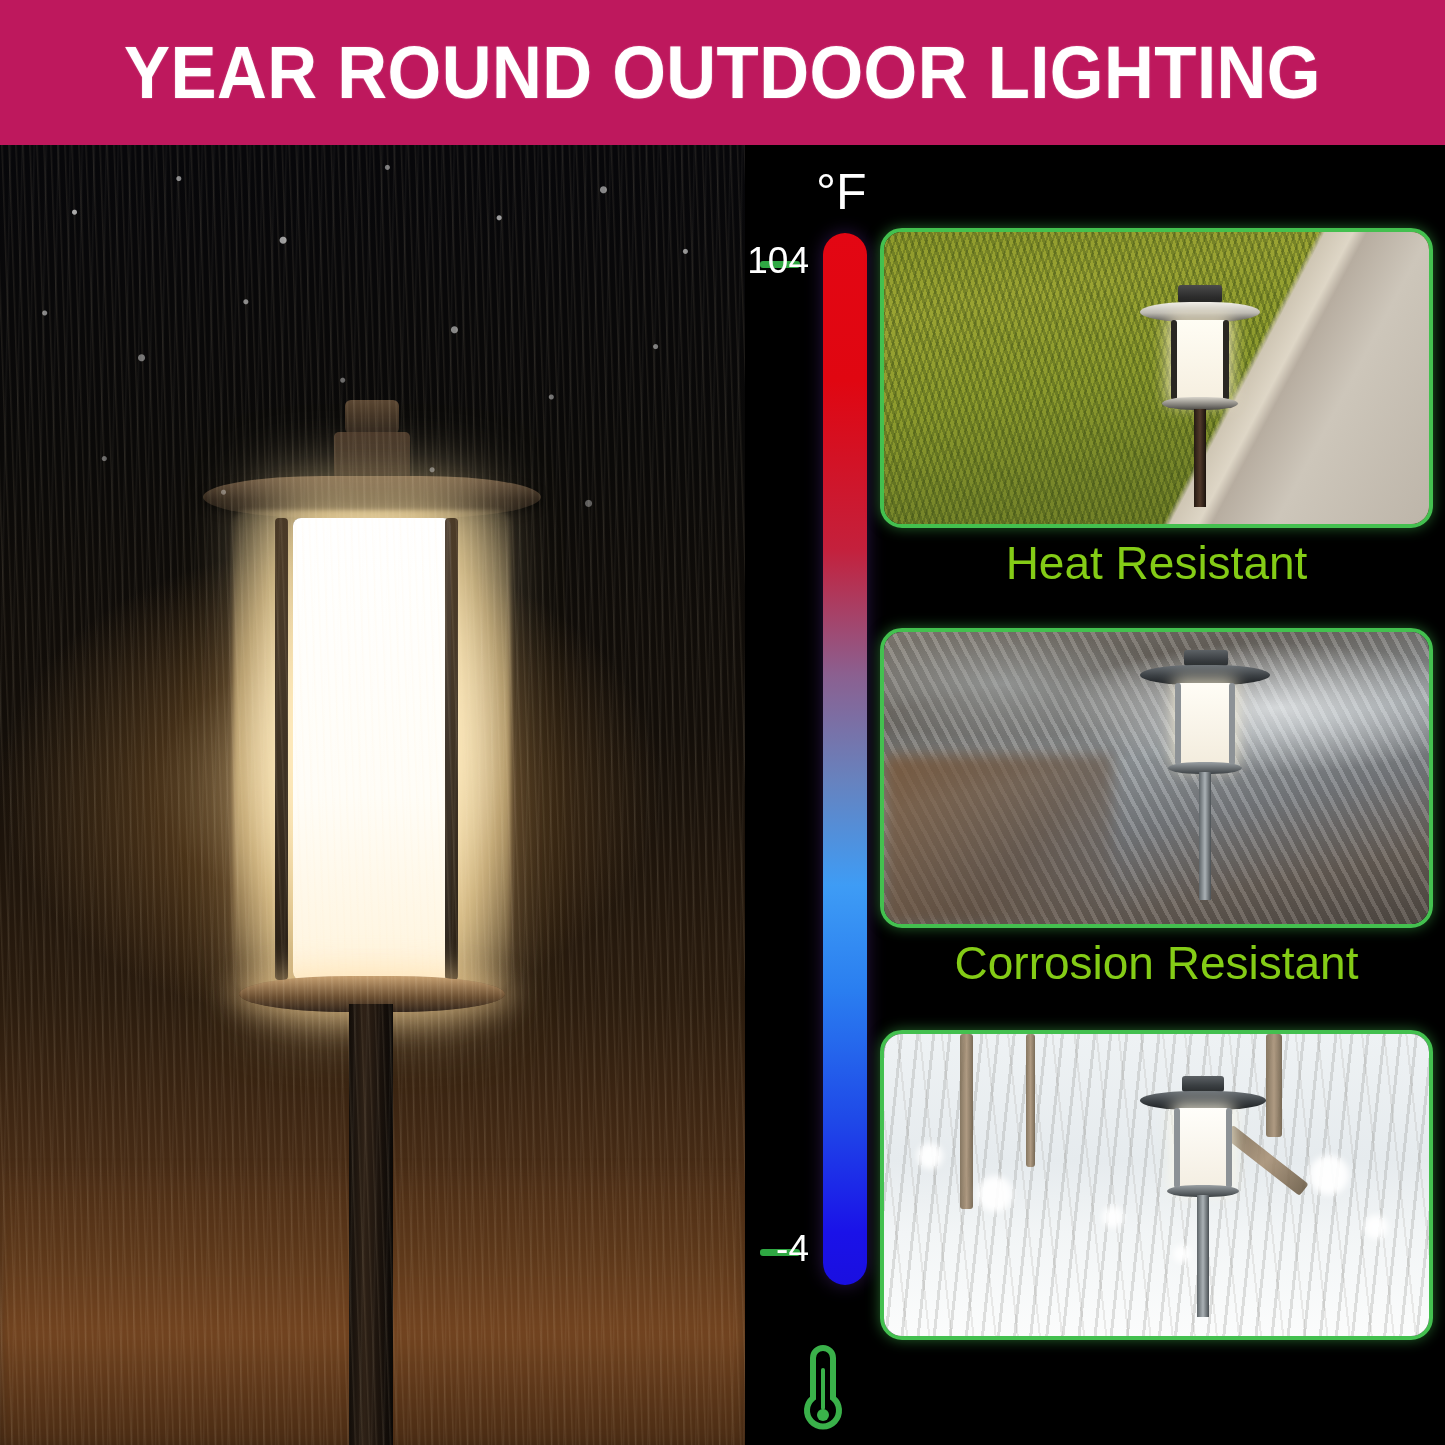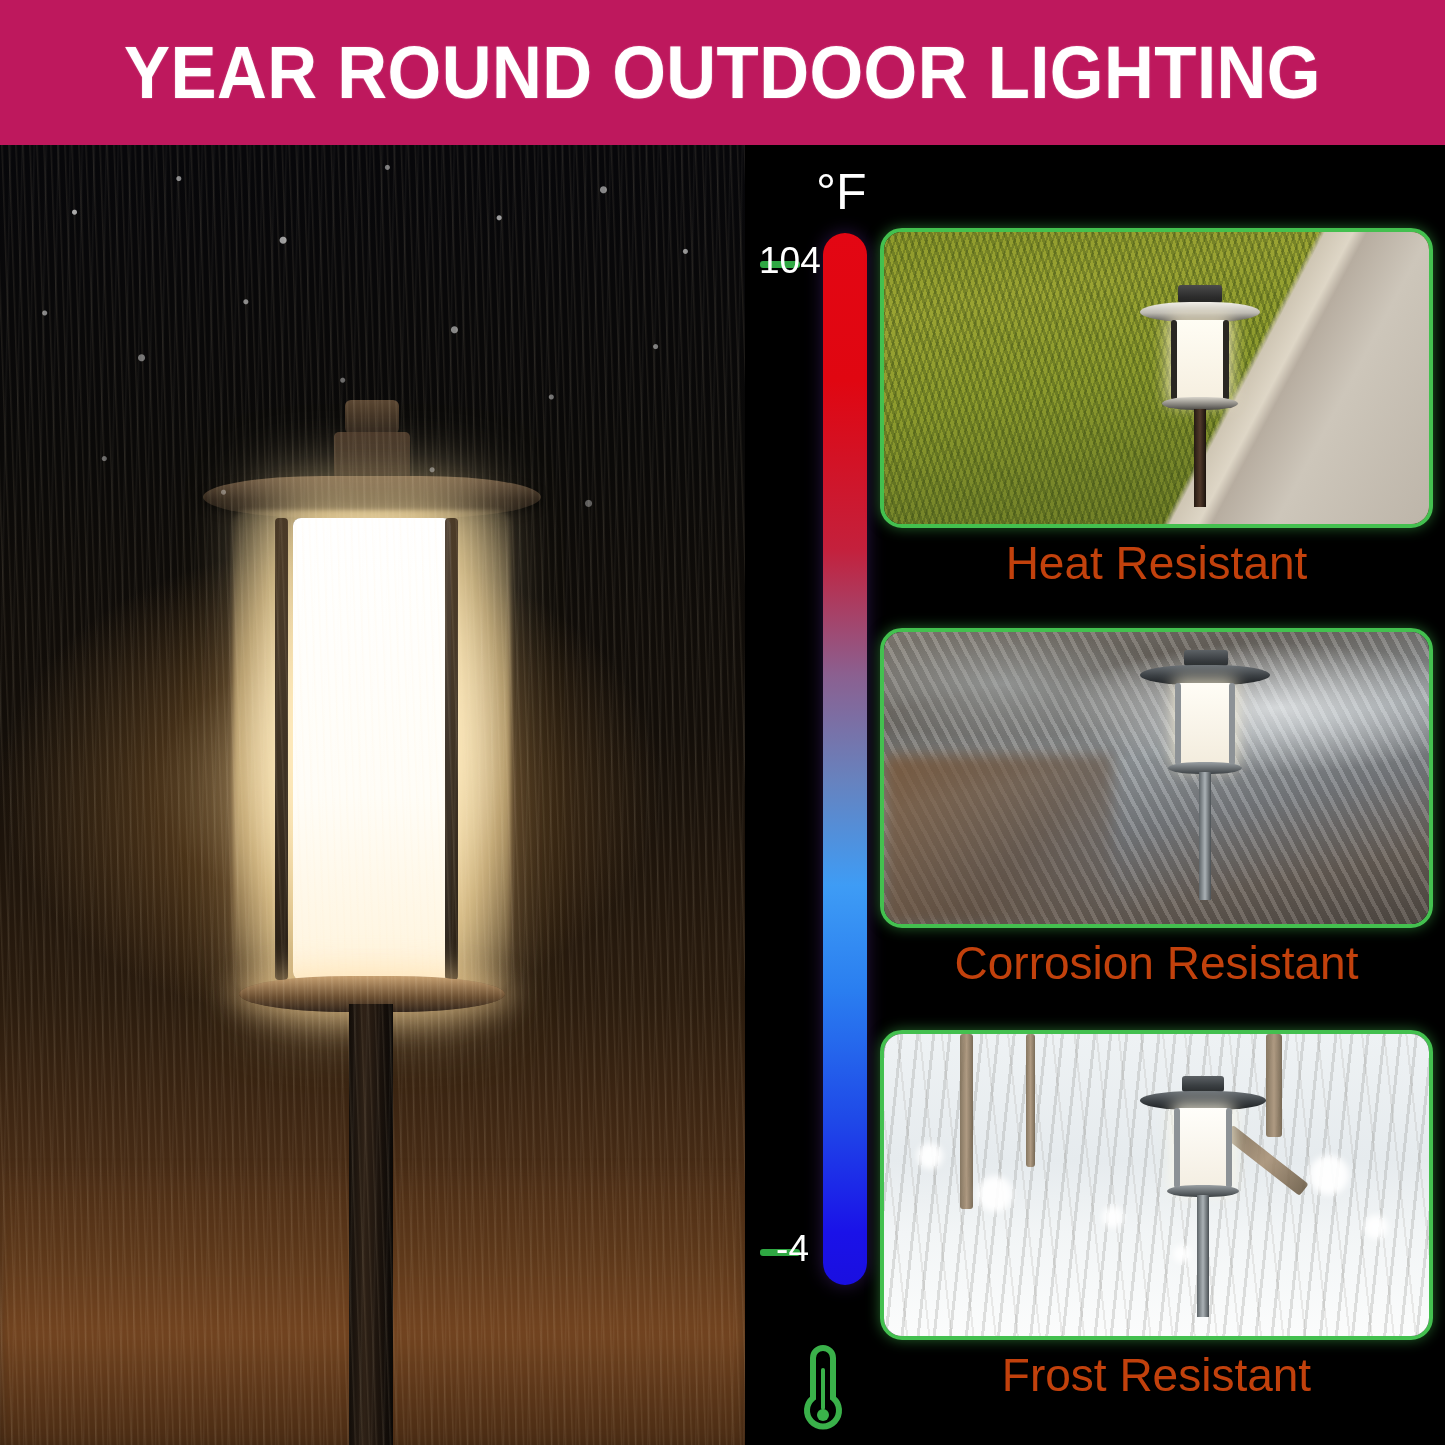--- a/index.html
+++ b/index.html
@@ -82,33 +82,33 @@
   .deg-f{position:absolute;left:68px;top:22px;color:#fff;font-size:50px;font-weight:400;line-height:1;}
   .bar{position:absolute;left:75px;top:88px;width:44px;height:1052px;border-radius:22px;
     background:linear-gradient(180deg,
       #e30613 0%, #e00611 14%, #c4203c 30%,
       #8b6090 42%, #6782be 52%, #3e9cf5 62%,
       #2a7ef0 72%, #1f4ae8 84%, #1a12e8 95%, #1a0fe0 100%);
     box-shadow:0 0 18px rgba(120,60,200,.35);}
   .tick{position:absolute;left:12px;width:40px;height:7px;border-radius:3px;background:#2fa843;}
   .tick-hi{top:116px;} .tick-lo{top:1104px;}
   .tick-label{position:absolute;color:#fff;font-size:37px;font-weight:400;line-height:1;}
-  .lbl-hi{left:-5px;top:97px;width:66px;padding-left:16px;}
+  .lbl-hi{left:-5px;top:97px;width:66px;text-align:right;}
   .lbl-lo{left:14px;top:1085px;width:47px;text-align:right;}
   .thermo-icon{position:absolute;left:47px;top:1195px;width:56px;height:100px;}
 
   
   .cards{position:absolute;left:880px;top:145px;width:565px;height:1300px;}
   .card{position:absolute;left:0;width:553px;}
   .card-1{top:83px;} .card-2{top:483px;} .card-3{top:885px;}
   .card-photo{width:553px;height:300px;border:4px solid #43c04f;border-radius:22px;
     box-sizing:border-box;overflow:hidden;position:relative;
     box-shadow:0 0 14px rgba(67,192,79,.5);}
   .card-3 .card-photo{height:310px;}
-  .card-label{width:553px;text-align:center;color:#c2410c;font-size:46px;font-weight:400;
+  .card-label{width:553px;text-align:center;color:#84cc16;font-size:46px;font-weight:400;
     margin-top:10px;line-height:1.1;}
 
   
   .sc-heat{position:absolute;inset:0;
     background:
       linear-gradient(118deg, rgba(0,0,0,0) 0%, rgba(0,0,0,0) 62%, #cfc6b4 63%, #ded6c6 67%, #b7ada0 69%, #cdc6ba 78%, #bdb5a9 100%),
       repeating-linear-gradient(72deg, rgba(40,60,14,.30) 0 3px, rgba(0,0,0,0) 3px 7px),
       repeating-linear-gradient(108deg, rgba(20,40,8,.22) 0 2px, rgba(0,0,0,0) 2px 6px),
       linear-gradient(170deg,#8e9a2b 0%,#9aa333 22%,#8c9a2d 48%,#77862a 74%,#6d7b24 100%);}
   
@@ -233,17 +233,16 @@
         <div class="pl" style="left:47%;top:14%;width:126px;height:84%;">
           <div class="pl-top" style="left:42px;top:0;width:42px;height:16px;background:linear-gradient(180deg,#5c6165,#23272a);"></div>
           <div class="pl-hat" style="left:0;top:15px;width:126px;height:19px;background:linear-gradient(180deg,#6d7378,#3a3f43 55%,#1b1e21);"></div>
           <div class="pl-body" style="left:37px;top:32px;width:52px;height:80px;background:linear-gradient(180deg,#fffefa,#f4eee2);box-shadow:0 0 15px 5px rgba(255,250,230,.8);"></div>
           <div class="pl-body" style="left:34px;top:32px;width:6px;height:80px;background:#8d9296;"></div>
           <div class="pl-body" style="left:86px;top:32px;width:6px;height:80px;background:#8d9296;"></div>
           <div class="pl-hat" style="left:27px;top:109px;width:72px;height:12px;background:linear-gradient(180deg,#9aa0a4,#3d4245);"></div>
           <div class="pl-pole" style="left:57px;top:119px;width:12px;height:122px;background:linear-gradient(90deg,#5d6468,#aab1b5,#4a5054);"></div>
         </div>
       </div>
-      <div class="card-label">Frost Resistant</div>
     </div>
 
   </div>
 </div>
 
 </body></html>

